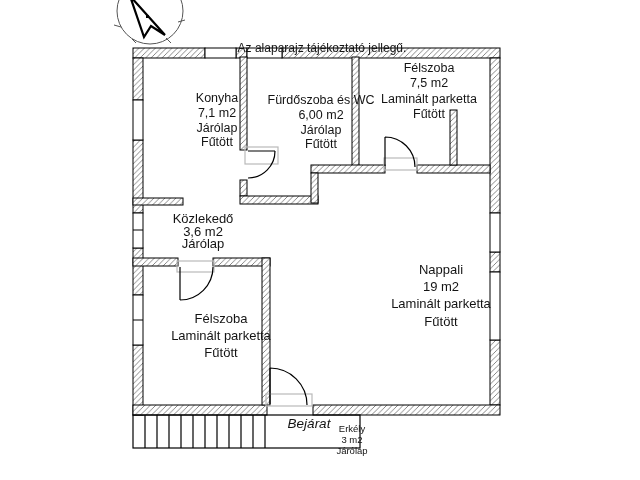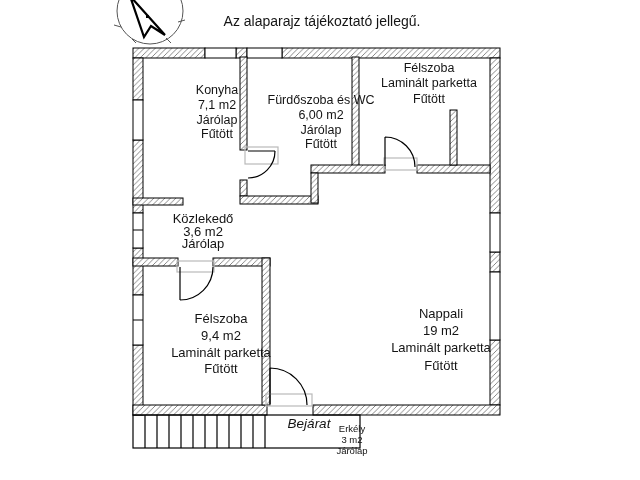--- a/index.html
+++ b/index.html
@@ -16,21 +16,21 @@
   .door{fill:none;stroke:var(--wall);stroke-width:1.2;}
   .thr {fill:none;stroke:var(--thresh);stroke-width:1.2;}
   .thin{fill:none;stroke:var(--wall);stroke-width:1.2;}
   .cmp {fill:none;stroke:#555;stroke-width:1;}
   .label{
     position:absolute;transform:translateX(-50%);text-align:center;
     white-space:nowrap;color:var(--text);padding-left:42px;
   }
   .title{
     position:absolute;transform:translateX(-50%);white-space:nowrap;
-    font-size:14px;color:var(--text);
+    font-size:12px;color:var(--text);margin-top:28px;
   }
 </style>
 </head>
 <body>
 
 <div class="stage">
 
   <svg width="640" height="480" viewBox="0 0 640 480">
     <defs>
       <pattern id="hatch" width="5.5" height="5.5" patternUnits="userSpaceOnUse">
@@ -102,54 +102,54 @@
     <g>
       <circle class="cmp" cx="150" cy="11" r="33"></circle>
       <path class="cmp" d="M114,25 L121,27 M178,22 L185,20 M166,38 L171,43 M132,39 L136,43"></path>
       <polygon points="130,-4 165,35 151,26 144,37" fill="#ffffff" stroke="#000000" stroke-width="2.2"></polygon>
       <rect x="146" y="15" width="3" height="3" fill="#000000"></rect>
     </g>
   </svg>
 
   <div class="title" style="left:322px;top:13px;">Az alaparajz tájékoztató jellegű.</div>
 
-  <div class="label" style="left:196px;top:83px;font-size:12.5px;line-height:14.8px;">
+  <div class="label" style="left:196px;top:91px;font-size:12.5px;line-height:14.8px;">
     <div>Konyha</div>
     <div>7,1 m2</div>
     <div>Járólap</div>
     <div>Fűtött</div>
   </div>
 
   <div class="label" style="left:300px;top:93px;font-size:12.5px;line-height:14.8px;">
     <div>Fürdőszoba és WC</div>
     <div>6,00 m2</div>
     <div>Járólap</div>
     <div>Fűtött</div>
   </div>
 
   <div class="label" style="left:408px;top:61px;font-size:12.5px;line-height:15.3px;">
     <div>Félszoba</div>
+    <div>7,5 m2</div>
     <div>Laminált parketta</div>
     <div>Fűtött</div>
   </div>
 
   <div class="label" style="left:182px;top:213px;font-size:13px;line-height:12.5px;">
     <div>Közlekedő</div>
     <div>3,6 m2</div>
     <div>Járólap</div>
   </div>
 
   <div class="label" style="left:200px;top:311px;font-size:13px;line-height:16.8px;">
     <div>Félszoba</div>
-    <div>9,4 m2</div>
     <div>Laminált parketta</div>
     <div>Fűtött</div>
   </div>
 
-  <div class="label" style="left:420px;top:261px;font-size:13px;line-height:17.2px;margin-top:44px;">
+  <div class="label" style="left:420px;top:261px;font-size:13px;line-height:17.2px;">
     <div>Nappali</div>
     <div>19 m2</div>
     <div>Laminált parketta</div>
     <div>Fűtött</div>
   </div>
 
   <div class="label" style="left:288px;top:416px;font-size:13.5px;font-style:italic;">
     <div>Bejárat</div>
   </div>
 

